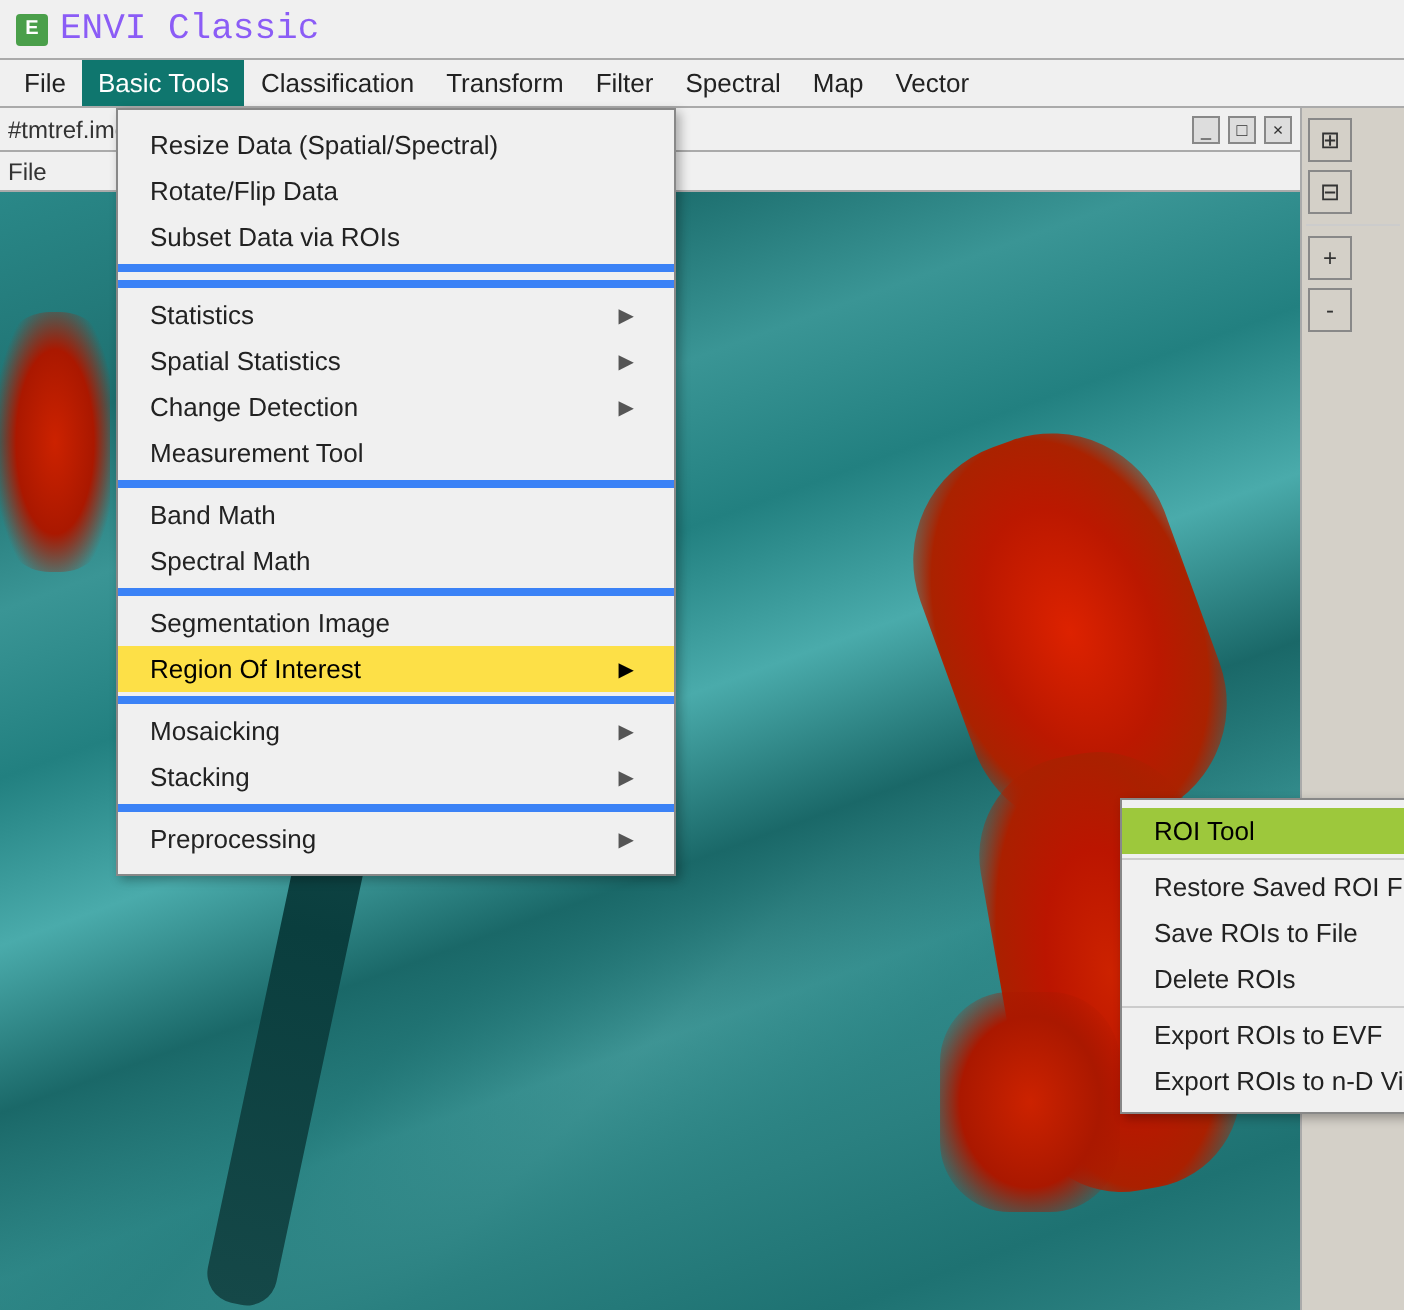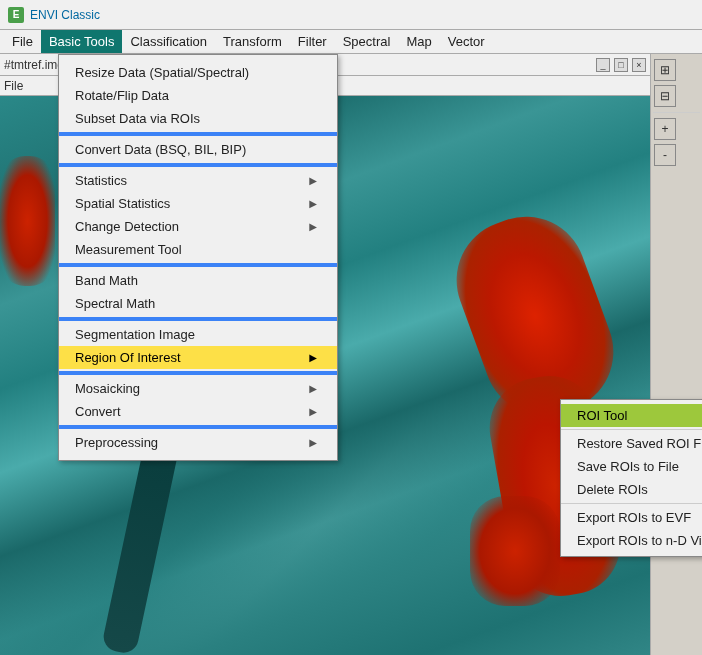--- a/index.html
+++ b/index.html
@@ -31,22 +31,23 @@
       background: #4a9f4a;
       border-radius: 2px;
       display: flex;
       align-items: center;
       justify-content: center;
       color: white;
       font-size: 10px;
       font-weight: bold;
     }
     .title-text {
-      font-size: 12px;
-      color: #0369a1;
+      font-size: 18px;
+      color: #8b5cf6;
+      font-family: Liberation Mono, monospace;
     }
 
     
     .menu-bar {
       background: #f0f0f0;
       height: 24px;
       display: flex;
       align-items: center;
       padding: 0 4px;
       border-bottom: 1px solid #aaa;
@@ -358,23 +359,20 @@
       </div>
       <div class="dropdown-item">
         <span>Rotate/Flip Data</span>
       </div>
       <div class="dropdown-item">
         <span>Subset Data via ROIs</span>
       </div>
     </div>
 
     <div class="menu-section">
-      <div class="dropdown-item">
-        <span>Convert Data (BSQ, BIL, BIP)</span>
-      </div>
     </div>
 
     <div class="menu-section">
       <div class="dropdown-item">
         <span>Statistics</span>
         <span class="arrow">▶</span>
       </div>
       <div class="dropdown-item">
         <span>Spatial Statistics</span>
         <span class="arrow">▶</span>
@@ -406,21 +404,21 @@
         <span class="arrow">▶</span>
       </div>
     </div>
 
     <div class="menu-section">
       <div class="dropdown-item">
         <span>Mosaicking</span>
         <span class="arrow">▶</span>
       </div>
       <div class="dropdown-item">
-        <span>Convert</span>
+        <span>Stacking</span>
         <span class="arrow">▶</span>
       </div>
     </div>
 
     <div class="menu-section">
       <div class="dropdown-item">
         <span>Preprocessing</span>
         <span class="arrow">▶</span>
       </div>
     </div>

